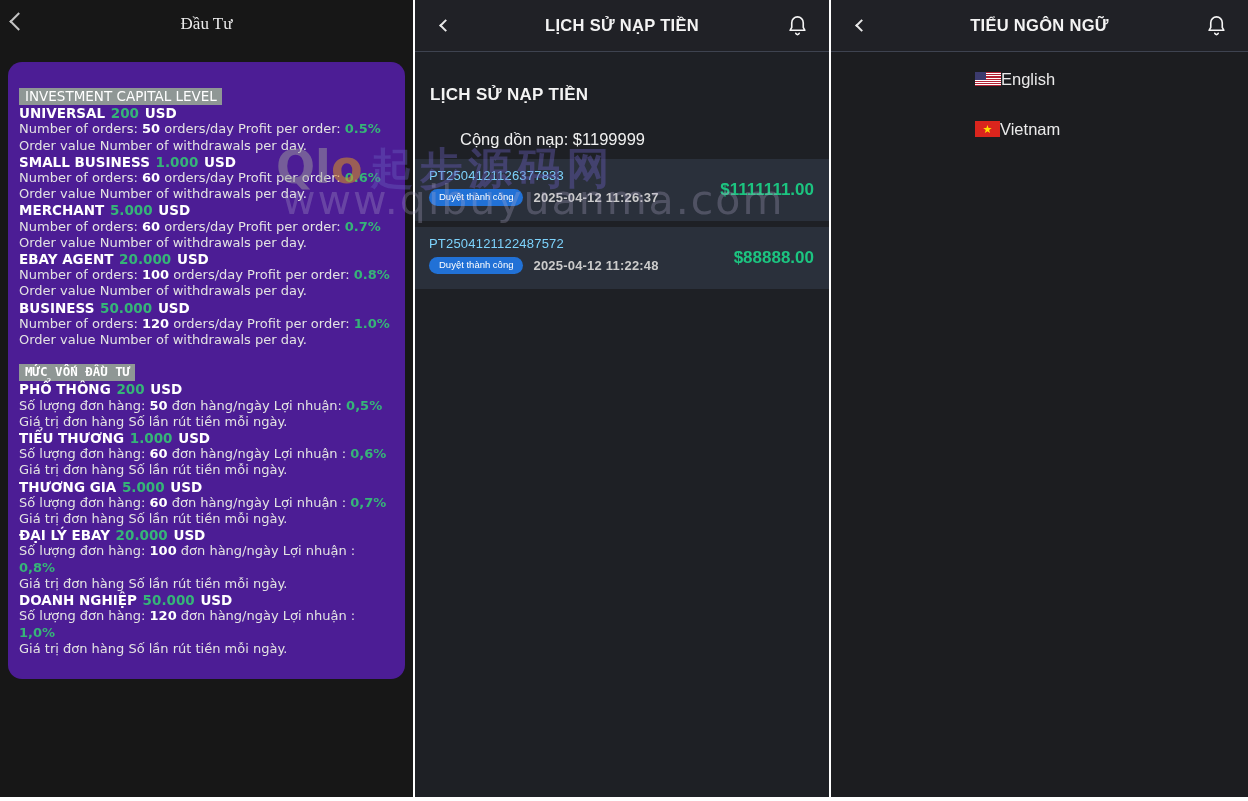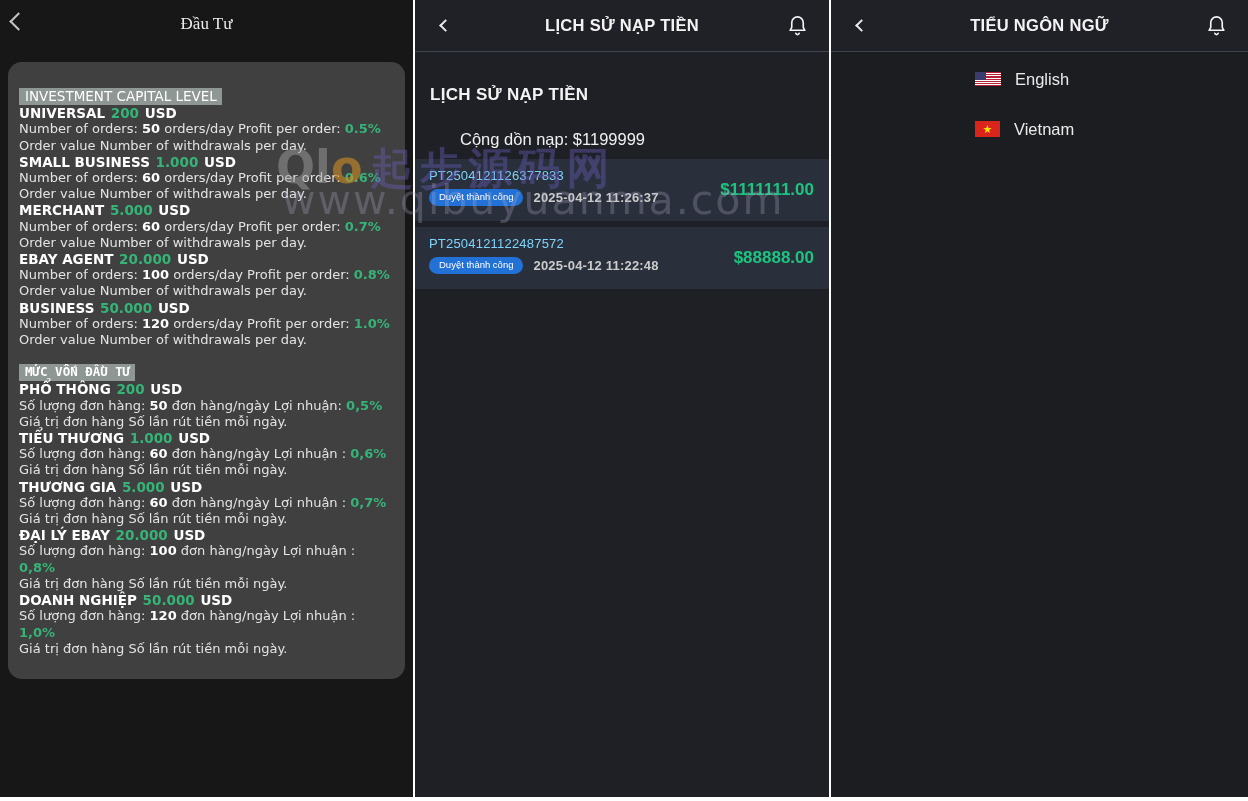--- a/index.html
+++ b/index.html
@@ -9,21 +9,21 @@
   .panel { position:absolute; top:0; height:797px; overflow:hidden; }
 
   
   .panel-left { left:0; width:413px; background:#171717; }
   .pl-header { height:48px; position:relative; display:flex; align-items:center; justify-content:center; }
   .pl-title { color:#ececec; font-size:17px; font-family:"Liberation Serif", serif; }
   .chev { display:inline-block; border-left:2.5px solid #e8e8e8; border-bottom:2.5px solid #e8e8e8;
           transform:rotate(45deg); }
   .chev-big { position:absolute; left:12px; top:15px; width:13px; height:13px;
               border-color:#c4c4c4; border-width:2px; }
-  .invest-card { margin:14px 0 0 8px; width:397px; background:#404040; border-radius:14px;
+  .invest-card { margin:14px 0 0 8px; width:397px; background:#4c1d95; border-radius:14px;
                  padding:26px 10px 22px 11px; font-family:"DejaVu Sans", sans-serif;
                  font-size:13px; line-height:16.2px; color:#e3e3e3; }
   .hl { display:inline-block; background:#8f9795; color:#ffffff; padding:0 5px 1px 6px; font-size:13.5px; }
   .hl-vn { font-family:"DejaVu Sans Mono", monospace; font-weight:700; font-size:12.5px; }
   .tier-name { font-weight:700; font-size:13.5px; color:#ffffff; }
   .tier-name .amt { color:#36b478; margin:0 1px; }
   .grn { color:#36b478; }
   .tier-line b { color:#ffffff; font-weight:700; }
   .tier-line b.grn { color:#36b478; }
   .section-gap { height:16px; }
@@ -44,21 +44,21 @@
   .dep-meta { margin-top:6px; display:flex; align-items:center; gap:10px; }
   .badge { background:#2171d6; color:#ffffff; font-size:9.5px; line-height:1;
            padding:3px 10px 4px; border-radius:9px; white-space:nowrap; }
   .dep-date { color:#cbcbcb; font-weight:700; font-size:13px; letter-spacing:.2px; }
   .dep-amount { margin-left:auto; align-self:center; transform:translateY(-5px);
                 font-weight:700; font-size:17px; color:#1cc480; }
 
   
   .panel-right { left:831px; width:417px; background:#1c1d20; }
   .lang-list { padding:14px 0 0 144px; }
-  .lang-row { display:flex; align-items:center; gap:14px; height:26px; margin-bottom:24px;
+  .lang-row { display:flex; align-items:center; height:26px; margin-bottom:24px;
               color:#eaeaea; font-size:16.5px; cursor:pointer; }
   .flag { position:relative; flex:none; }
   .flag-us { width:26px; height:14px;
              background:repeating-linear-gradient(180deg,#b22234 0 1.1px,#ffffff 1.1px 2.2px); }
   .flag-us::after { content:""; position:absolute; left:0; top:0; width:11px; height:7.5px;
                     background:#3c3b6e; }
   .flag-vn { width:25px; height:16px; background:#da251d; display:flex;
              align-items:center; justify-content:center; }
   .flag-vn::after { content:"★"; color:#ffdf00; font-size:11px; line-height:1; }
 

